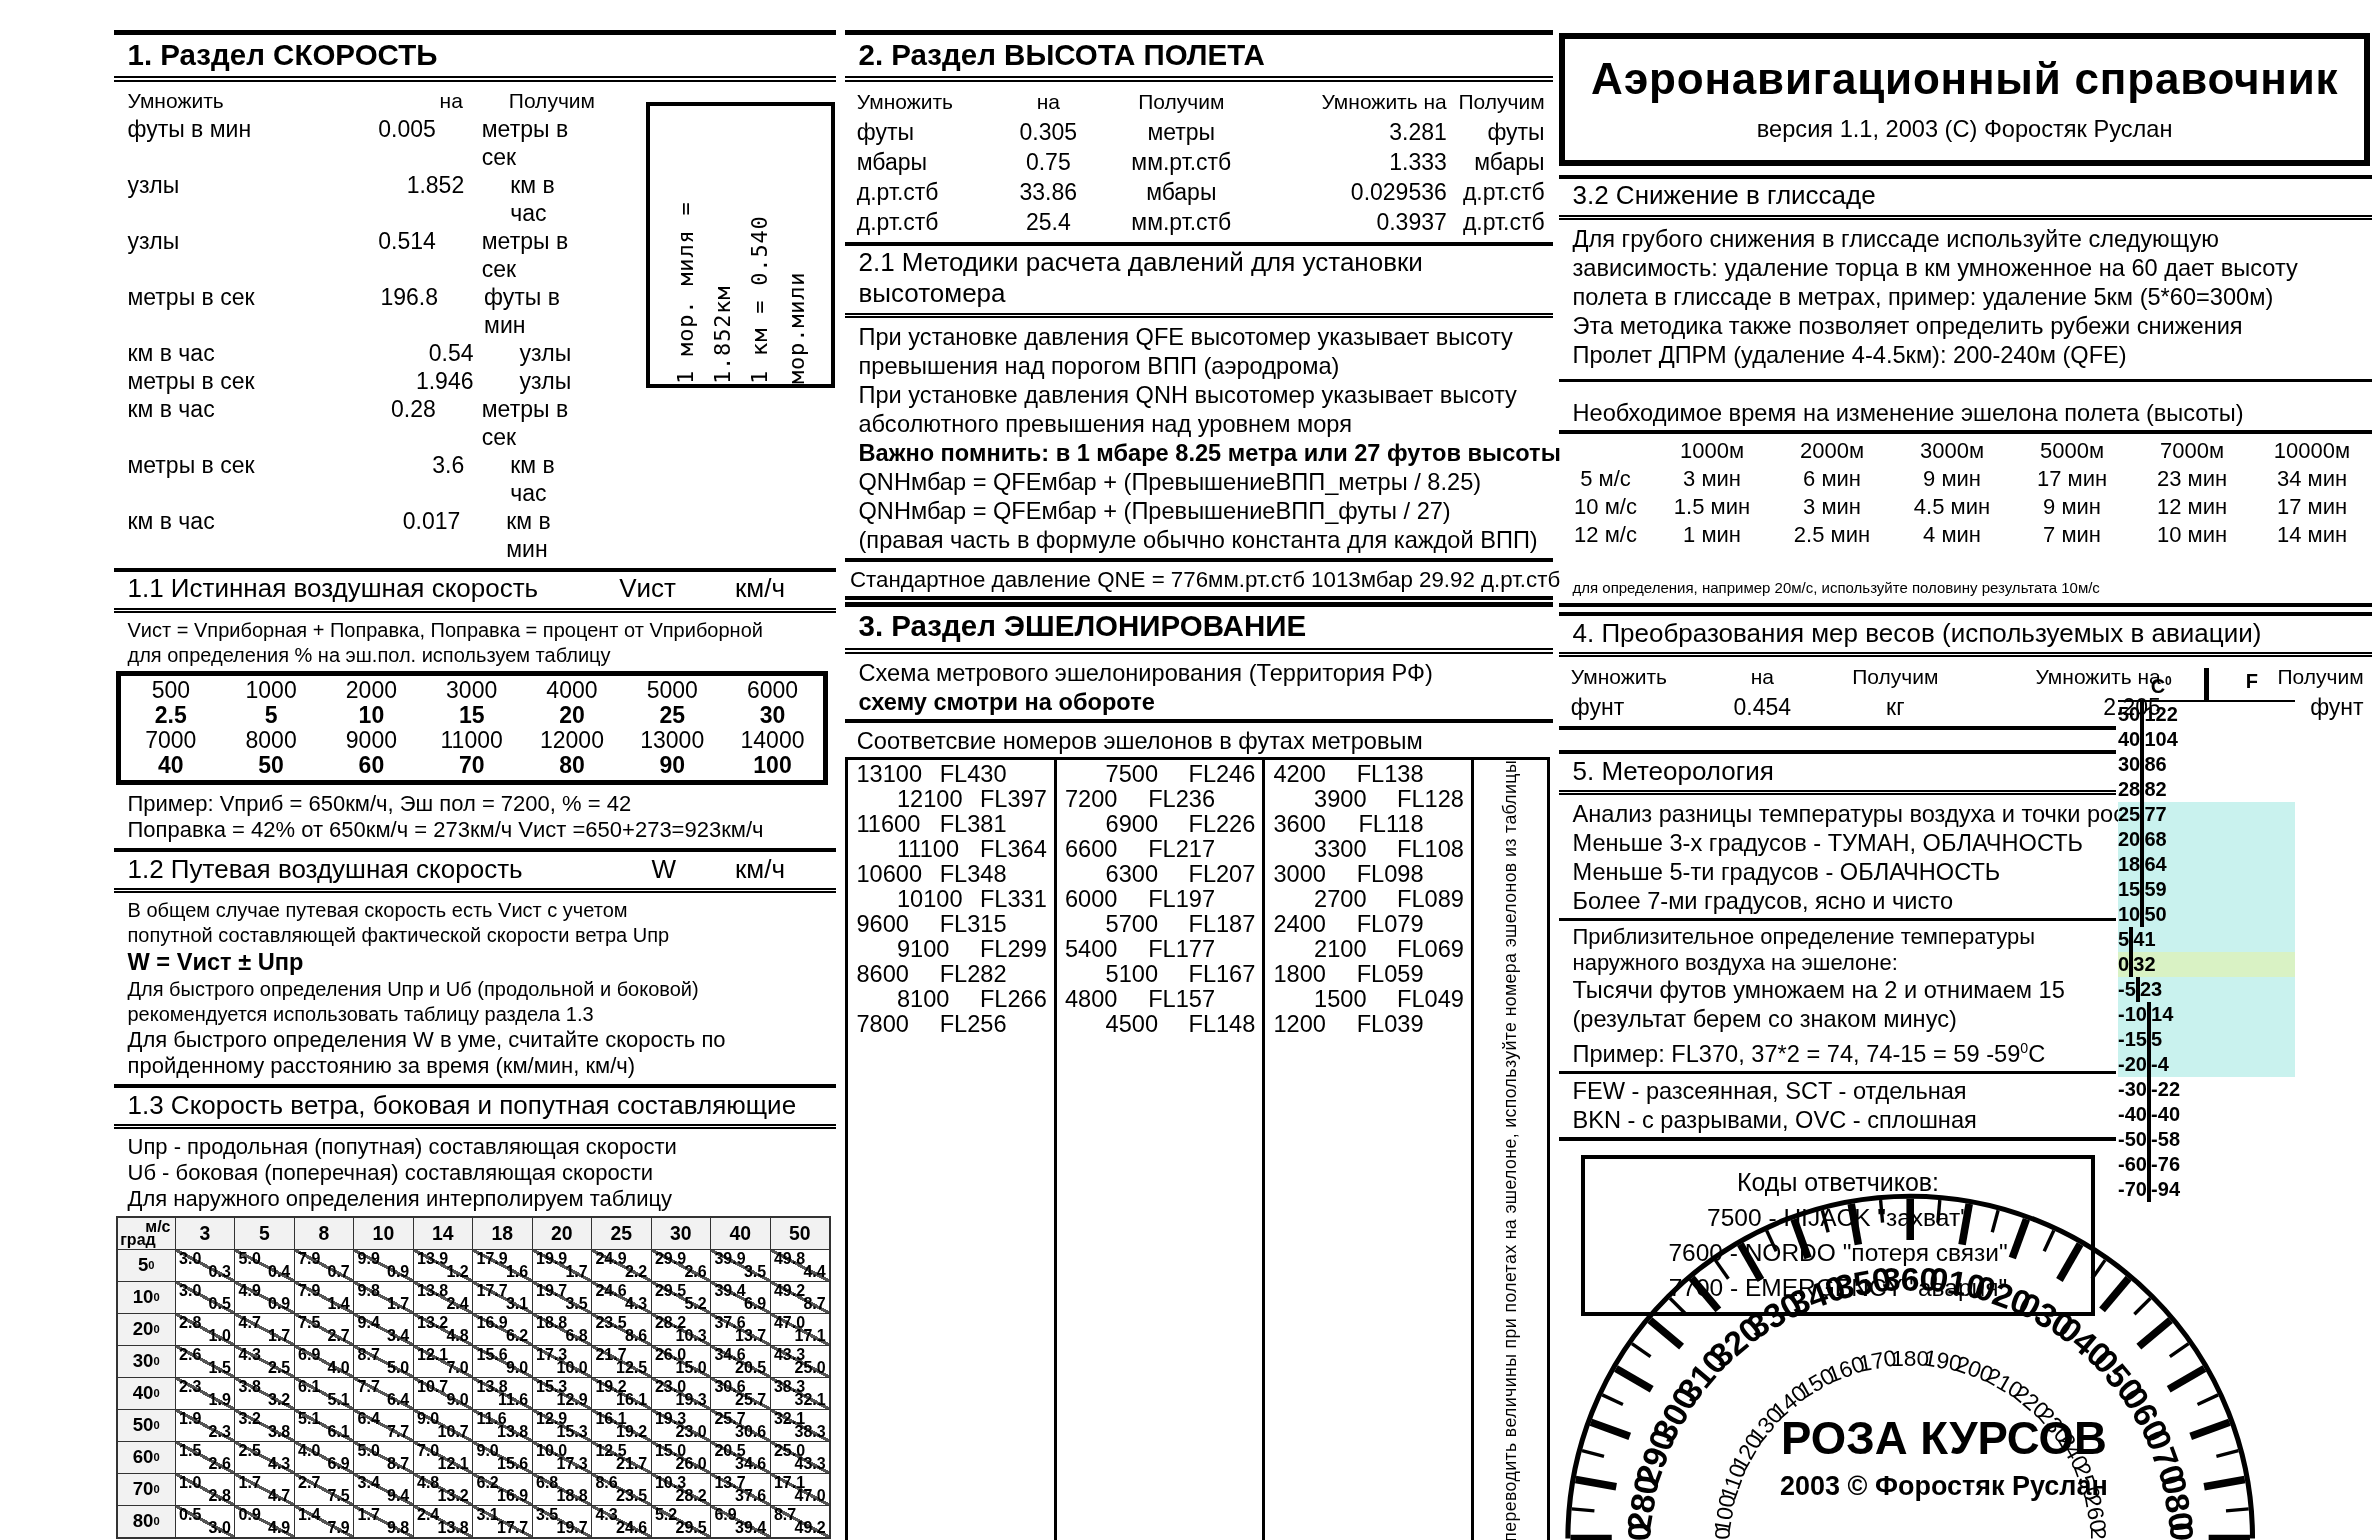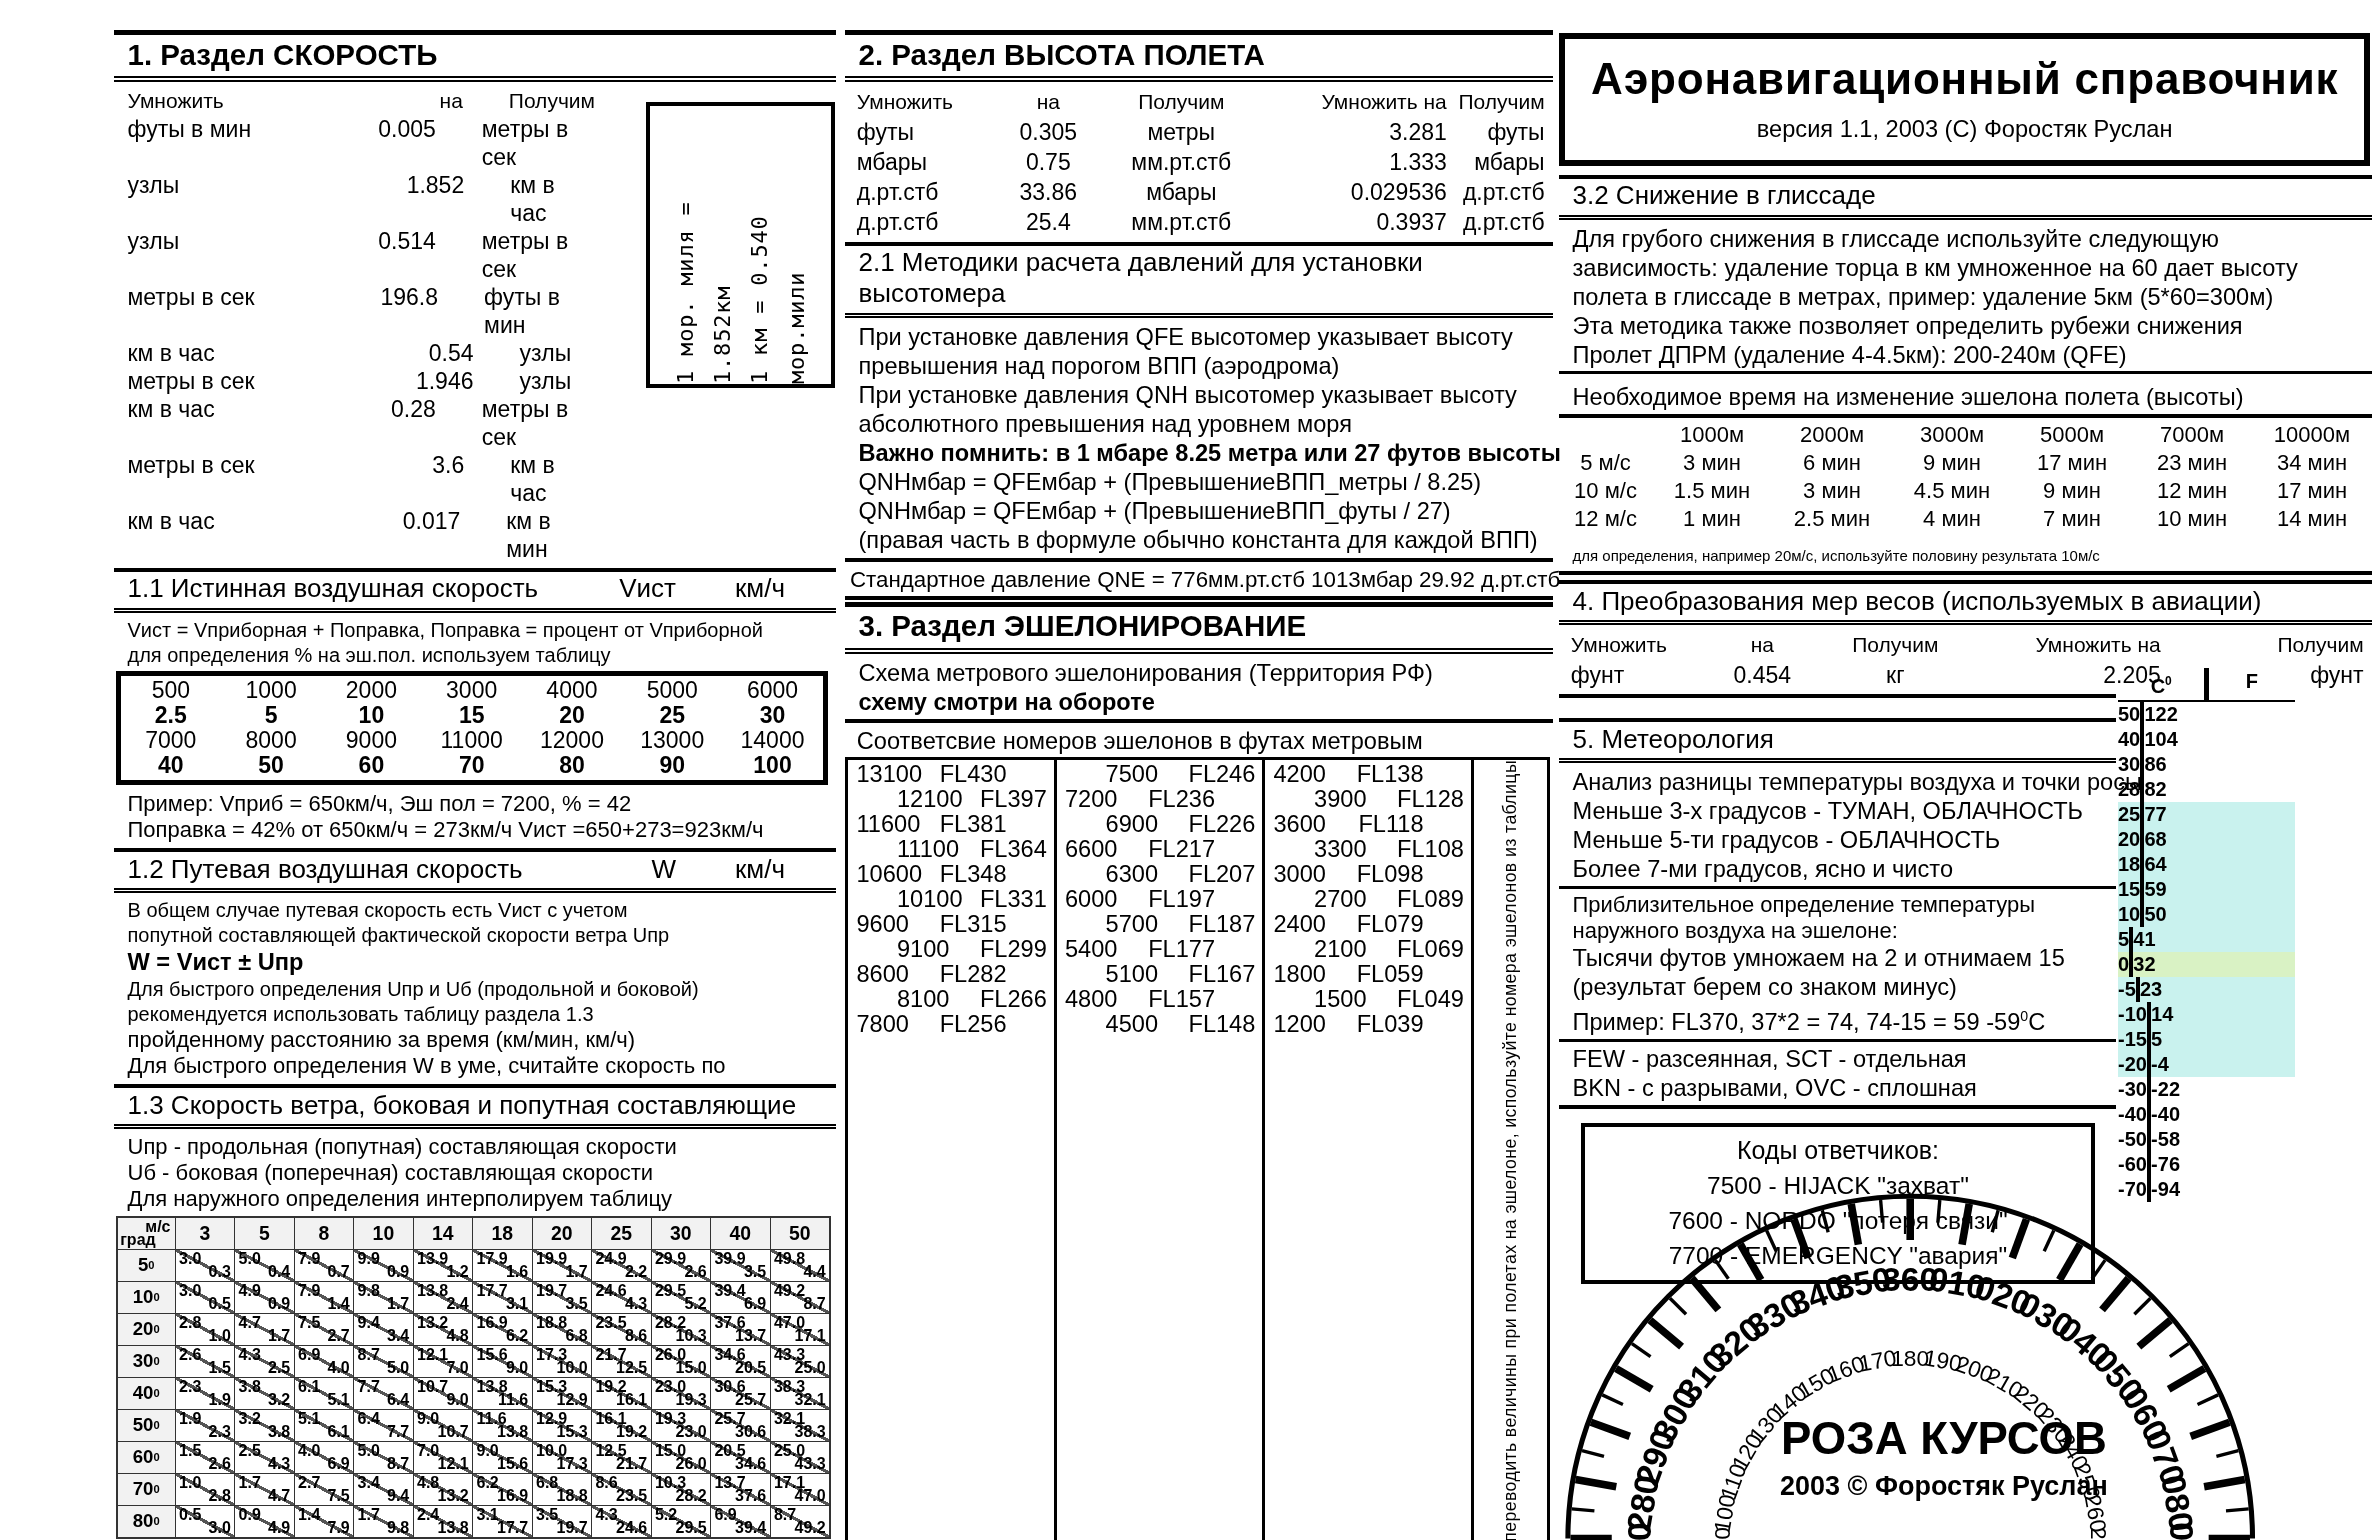--- a/index.html
+++ b/index.html
@@ -14,21 +14,21 @@
   .h2{font-size:26px;padding:1.7px 0 3.4px 13.5px;border-top:4.2px solid #000;
       border-bottom:5.9px double #000;margin:5px 0;}
   .flexh{display:flex;align-items:baseline;}
   .flexh .sym{margin-left:auto;margin-right:59px;}
   .flexh .unit{margin-right:51px;}
   .t{font-size:22px;line-height:26px;padding-left:13.5px;white-space:nowrap;}
   .t.sm{font-size:20px;line-height:25px;}
   .t.b{font-weight:bold;}
   .t.big{font-size:23.6px;line-height:29px;}
   .rule-b{border-bottom:4.2px solid #000;padding-bottom:2.5px;margin-bottom:2.5px;}
-  .rule-t{border-top:4.2px solid #000;padding-top:9px;margin-top:1px;}
+  .rule-t{border-top:4.2px solid #000;padding-top:17px;margin-top:9px;}
   
   .s1wrap{display:flex;}
   .s1left{width:481px;}
   .srow{display:flex;font-size:23px;line-height:28px;}
   .srow .c0{width:236px;padding-left:13.5px;}
   .srow .c1{width:110px;text-align:right;}
   .srow .c2{padding-left:46px;}
   .shead{font-size:21px;}
   .sidebox{border:4.2px solid #000;width:181px;height:278px;margin-left:51px;margin-top:15px;
            display:flex;align-items:center;justify-content:center;}
@@ -213,22 +213,22 @@
   <div class="h2 flexh">
     <span>1.2 Путевая воздушная скорость</span>
     <span class="sym">W</span>
     <span class="unit">км/ч</span>
   </div>
   <div class="t sm">В общем случае путевая скорость есть Vист с учетом</div>
   <div class="t sm">попутной составляющей фактической скорости ветра Uпр</div>
   <div class="t b big">W = Vист ± Uпр</div>
   <div class="t sm">Для быстрого определения Uпр и Uб (продольной и боковой)</div>
   <div class="t sm">рекомендуется использовать таблицу раздела 1.3</div>
+  <div class="t">Для быстрого определения W в уме, считайте скорость по</div>
   <div class="t">пройденному расстоянию за время (км/мин, км/ч)</div>
-  <div class="t">Для быстрого определения W в уме, считайте скорость по</div>
 
   <div class="h2">1.3 Скорость ветра, боковая и попутная составляющие</div>
   <div class="t">Uпр - продольная (попутная) составляющая скорости</div>
   <div class="t">Uб - боковая (поперечная) составляющая скорости</div>
   <div class="t">Для наружного определения интерполируем таблицу</div>
   <div class="wind" id="wind-table">
       <div class="wrow">
         <div class="wcell wcorner wdeg" style="flex: 0 0 57px;">
           <span class="wut">м/с</span>
           <span class="wlb">град</span>

